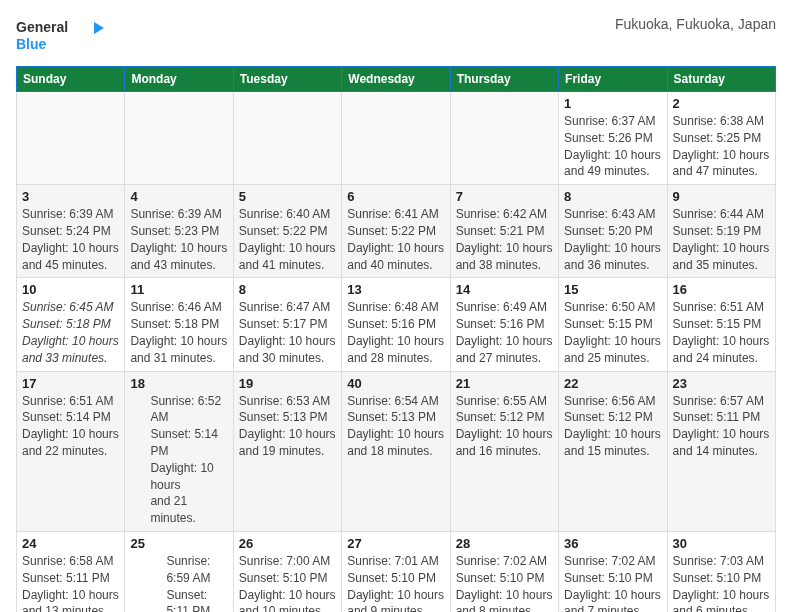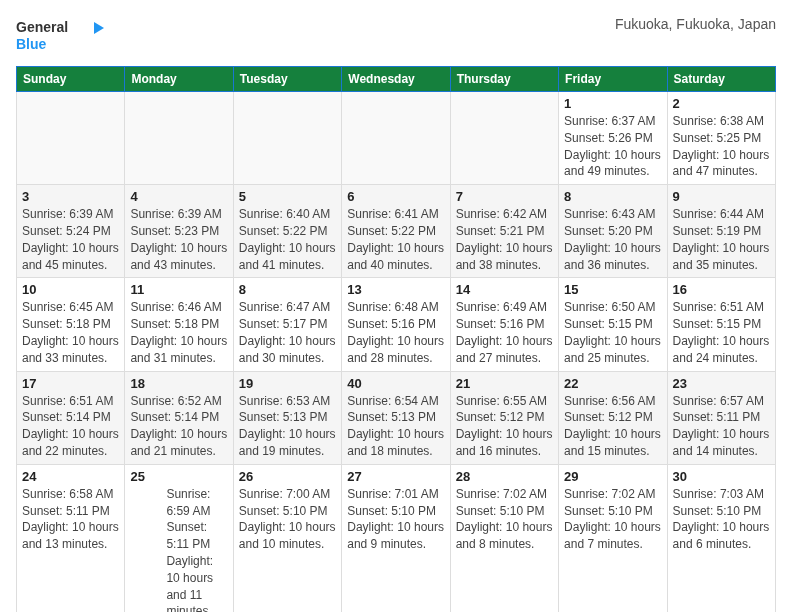--- a/index.html
+++ b/index.html
@@ -176,21 +176,21 @@
           <span class="day-number">9</span>
           <div class="day-info" style="white-space: pre-line;">Sunrise: 6:44 AM
 Sunset: 5:19 PM
 Daylight: 10 hours
 and 35 minutes.</div>
         </td>
       </tr>
       <tr class="row-odd">
         <td>
           <span class="day-number">10</span>
-          <div class="day-info" style="white-space: pre-line;">Sunrise: 6:45 AM
+          <div class="day-info" style="white-space: pre-line; font-style: italic;">Sunrise: 6:45 AM
 Sunset: 5:18 PM
 Daylight: 10 hours
 and 33 minutes.</div>
         </td>
         <td>
           <span class="day-number">11</span>
           <div class="day-info" style="white-space: pre-line;">Sunrise: 6:46 AM
 Sunset: 5:18 PM
 Daylight: 10 hours
 and 31 minutes.</div>
@@ -234,21 +234,21 @@
       <tr class="row-even">
         <td>
           <span class="day-number">17</span>
           <div class="day-info" style="white-space: pre-line;">Sunrise: 6:51 AM
 Sunset: 5:14 PM
 Daylight: 10 hours
 and 22 minutes.</div>
         </td>
         <td>
           <span class="day-number">18</span>
-          <div class="day-info" style="white-space: pre-line;">Sunrise: 6:52 AM
+          <div class="day-info" style="white-space: pre-line; margin-left: 20px;">Sunrise: 6:52 AM
 Sunset: 5:14 PM
 Daylight: 10 hours
 and 21 minutes.</div>
         </td>
         <td>
           <span class="day-number">19</span>
           <div class="day-info" style="white-space: pre-line;">Sunrise: 6:53 AM
 Sunset: 5:13 PM
 Daylight: 10 hours
 and 19 minutes.</div>
@@ -312,21 +312,21 @@
 and 9 minutes.</div>
         </td>
         <td>
           <span class="day-number">28</span>
           <div class="day-info" style="white-space: pre-line;">Sunrise: 7:02 AM
 Sunset: 5:10 PM
 Daylight: 10 hours
 and 8 minutes.</div>
         </td>
         <td>
-          <span class="day-number">29</span>
+          <span class="day-number">36</span>
           <div class="day-info" style="white-space: pre-line;">Sunrise: 7:02 AM
 Sunset: 5:10 PM
 Daylight: 10 hours
 and 7 minutes.</div>
         </td>
         <td>
           <span class="day-number">30</span>
           <div class="day-info" style="white-space: pre-line;">Sunrise: 7:03 AM
 Sunset: 5:10 PM
 Daylight: 10 hours

